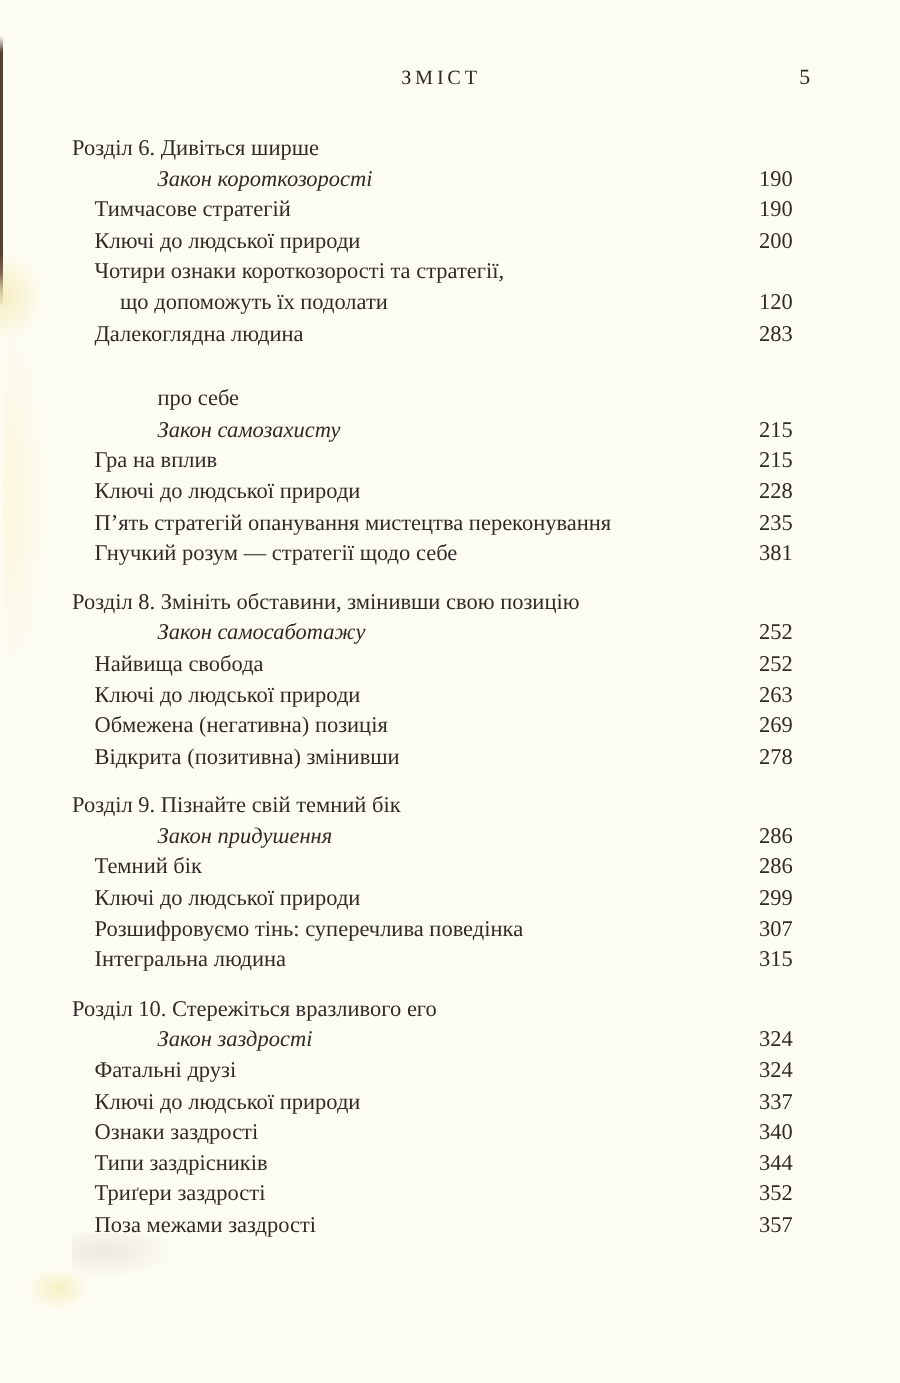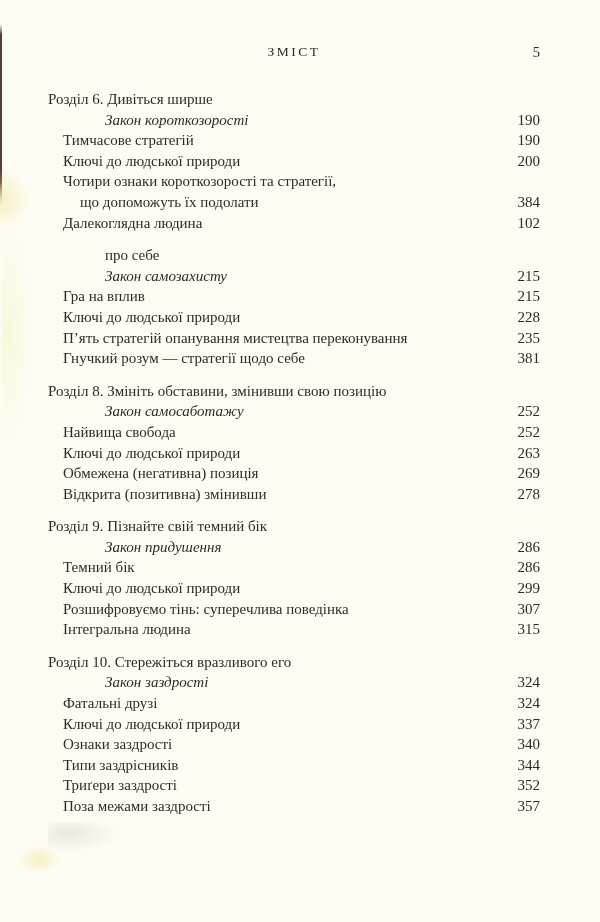--- a/index.html
+++ b/index.html
@@ -73,25 +73,25 @@
     width: 492px;
     font-size: 15px;
   }
   .sec { margin-bottom: 12px; }
   .row {
     display: flex;
     align-items: baseline;
     line-height: 20.6px;
   }
   .t { flex: 1 1 auto; }
-  .pg { flex: 0 0 auto; text-align: right; min-width: 34px; }
+  .pg { flex: 0 0 auto; text-align: left; min-width: 34px; }
   .i-entry  { padding-left: 15px; }
   .i-entry2 { padding-left: 32px; }
   .i-law    { padding-left: 57px; font-style: italic; }
-  .i-cont   { padding-left: 57px; }
+  .i-cont   { padding-left: 57px; margin-top: 11px; }
 </style>
 </head>
 <body>
 
 <div class="page">
 
   <div class="edge-strip"></div>
   <div class="smudge smudge-a"></div>
   <div class="smudge smudge-b"></div>
   <div class="smudge smudge-c"></div>
@@ -118,25 +118,25 @@
       </div>
       <div class="row">
         <span class="t i-entry">Ключі до людської природи</span>
         <span class="pg">200</span>
       </div>
       <div class="row">
         <span class="t i-entry">Чотири ознаки короткозорості та стратегії,</span>
       </div>
       <div class="row">
         <span class="t i-entry2">що допоможуть їх подолати</span>
-        <span class="pg">384</span>
+        <span class="pg">120</span>
       </div>
       <div class="row">
         <span class="t i-entry">Далекоглядна людина</span>
-        <span class="pg">102</span>
+        <span class="pg">283</span>
       </div>
     </div>
 
     <div class="sec">
       <div class="row">
         <span class="t i-cont">про себе</span>
       </div>
       <div class="row">
         <span class="t i-law">Закон самозахисту</span>
         <span class="pg">215</span>

